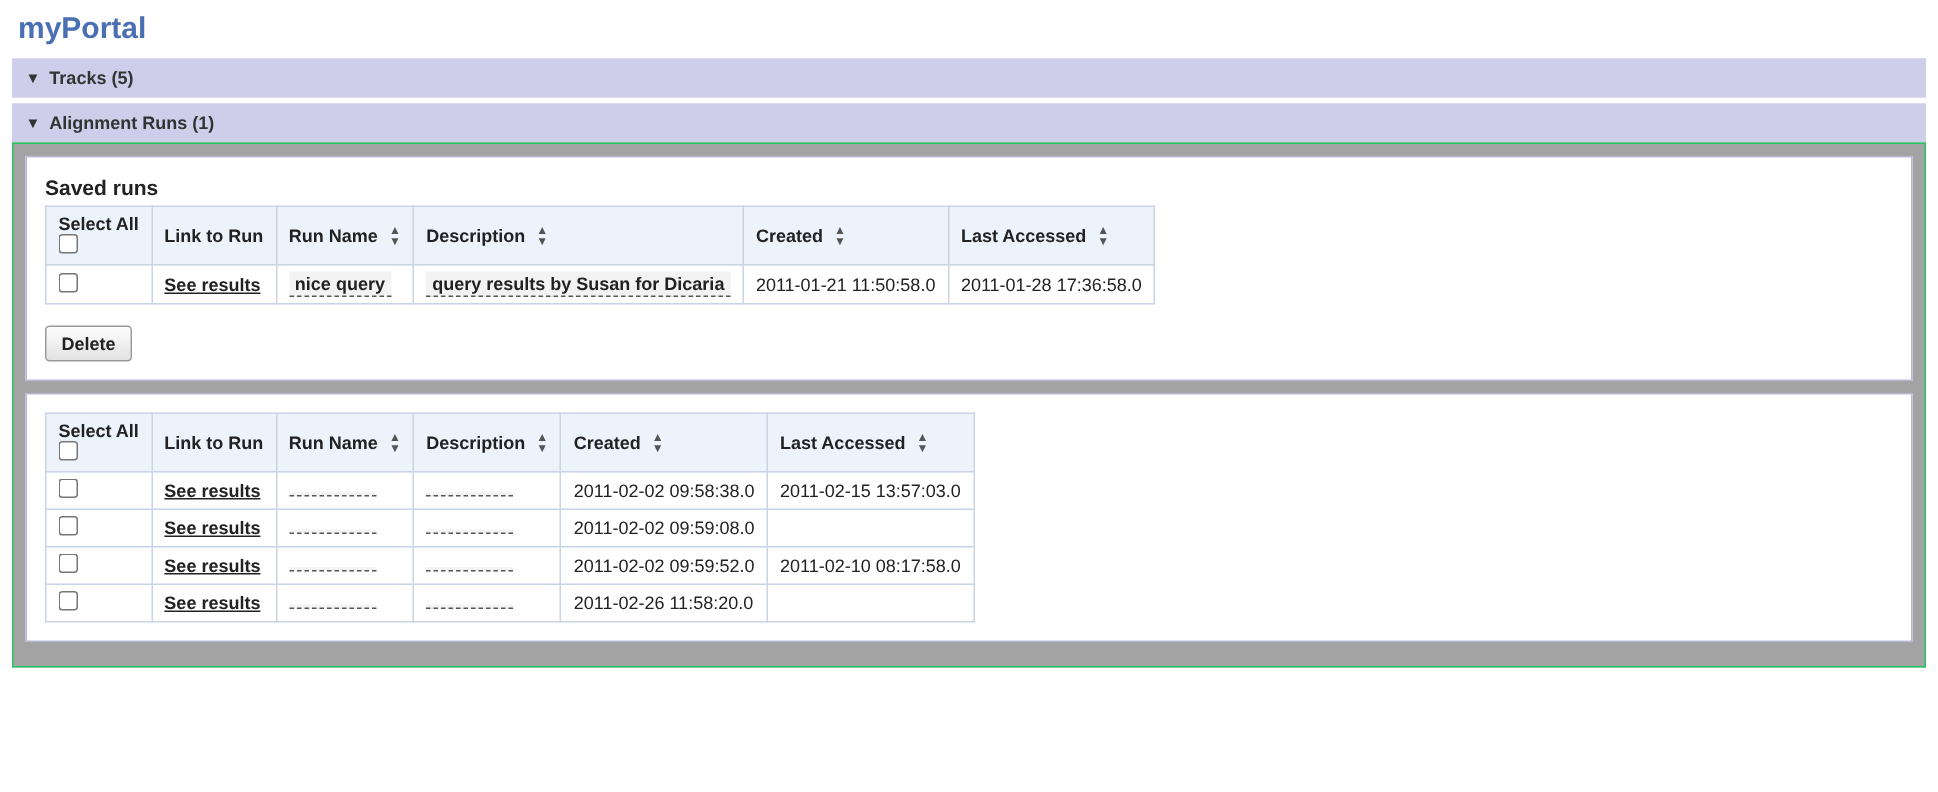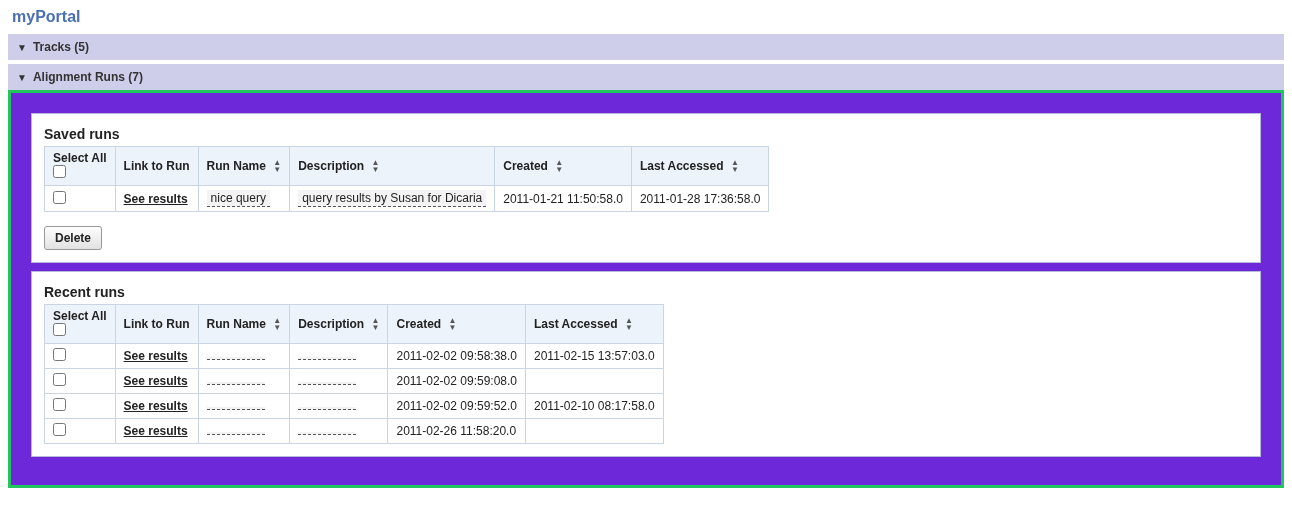--- a/index.html
+++ b/index.html
@@ -6,44 +6,44 @@
   body {
     margin: 0;
     padding: 8px;
     font-family: Arial, Helvetica, sans-serif;
     font-size: 12px;
     background: #fff;
     color: #222;
   }
   .page-title {
     color: #4a6fb3;
-    font-size: 16px;
+    font-size: 20px;
     font-weight: bold;
     margin: 0 0 8px 4px;
   }
   .panel {
     margin-bottom: 4px;
   }
   .panel-header {
     background: #cfceea;
     border: 1px solid #cfceea;
     padding: 5px 8px;
     font-weight: bold;
     color: #333;
     font-size: 12px;
     display: flex;
     align-items: center;
     gap: 6px;
     cursor: pointer;
   }
   .panel-header .tri { font-size: 10px; color: #333; }
   .panel-body {
-    border: 3px solid #22c55e;
-    background: #6d28d9;
-    padding: 20px;
+    border: 1px solid #22c55e;
+    background: #a3a3a3;
+    padding: 8px;
   }
   .sub-panel {
     background: #fff;
     border: 1px solid #b8b8d8;
     padding: 12px;
     margin-bottom: 8px;
   }
   .section-title {
     font-weight: bold;
     font-size: 14px;
@@ -75,20 +75,21 @@
     vertical-align: middle;
   }
   .sort-icons span { display:block; margin:-1px 0;}
   .link { color: #222; text-decoration: underline; cursor: pointer; font-weight: bold; }
   .edit-field {
     display: inline-block;
     min-width: 58px;
     background: #f3f3f3;
     border-bottom: 1px dashed #555;
     padding: 1px 4px;
+    font-weight: bold;
   }
   .edit-field.wide { min-width: 170px; }
   .btn {
     background: linear-gradient(#fdfdfd, #e2e2e2);
     border: 1px solid #999;
     border-radius: 3px;
     padding: 4px 10px;
     font-size: 12px;
     font-weight: bold;
     color: #222;
@@ -106,21 +107,21 @@
 <div class="panel">
   <div class="panel-header">
     <span class="tri">▼</span>
     <span>Tracks (5)</span>
   </div>
 </div>
 
 <div class="panel">
   <div class="panel-header">
     <span class="tri">▼</span>
-    <span>Alignment Runs (7)</span>
+    <span>Alignment Runs (1)</span>
   </div>
   <div class="panel-body">
 
     <div class="sub-panel">
       <div class="section-title">Saved runs</div>
       <table class="data">
         <thead>
           <tr>
             <th class="selall-cell">
               <span>Select All</span><br>
@@ -155,21 +156,20 @@
             <td>2011-01-28 17:36:58.0</td>
           </tr>
         </tbody>
       </table>
       <div class="btn-row">
         <button class="btn">Delete</button>
       </div>
     </div>
 
     <div class="sub-panel">
-      <div class="section-title">Recent runs</div>
       <table class="data">
         <thead>
           <tr>
             <th class="selall-cell">
               <span>Select All</span><br>
               <input type="checkbox" style="">
             </th>
             <th>Link to Run</th>
             <th>
               <span>Run Name</span>

